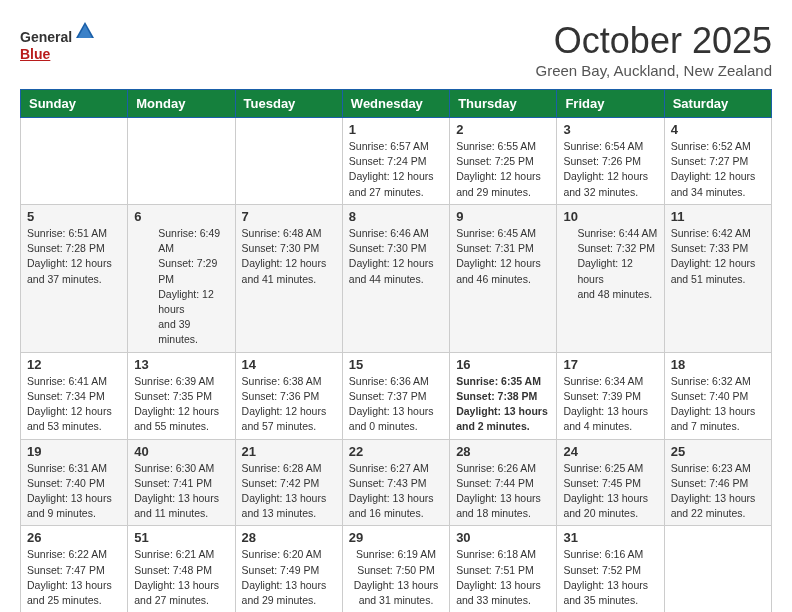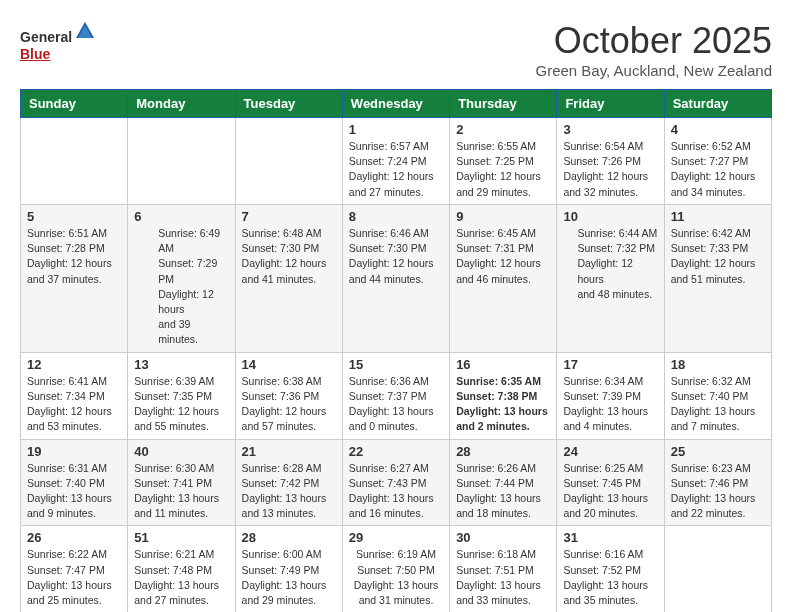--- a/index.html
+++ b/index.html
@@ -316,21 +316,21 @@
         </td>
         <td>
           <div class="day-number">51</div>
           <div class="day-info" style="white-space: pre-line;">Sunrise: 6:21 AM
 Sunset: 7:48 PM
 Daylight: 13 hours
 and 27 minutes.</div>
         </td>
         <td>
           <div class="day-number">28</div>
-          <div class="day-info" style="white-space: pre-line;">Sunrise: 6:00 AM
+          <div class="day-info" style="white-space: pre-line;">Sunrise: 6:20 AM
 Sunset: 7:49 PM
 Daylight: 13 hours
 and 29 minutes.</div>
         </td>
         <td>
           <div class="day-number">29</div>
           <div class="day-info" style="white-space: pre-line; text-align: center;">Sunrise: 6:19 AM
 Sunset: 7:50 PM
 Daylight: 13 hours
 and 31 minutes.</div>

